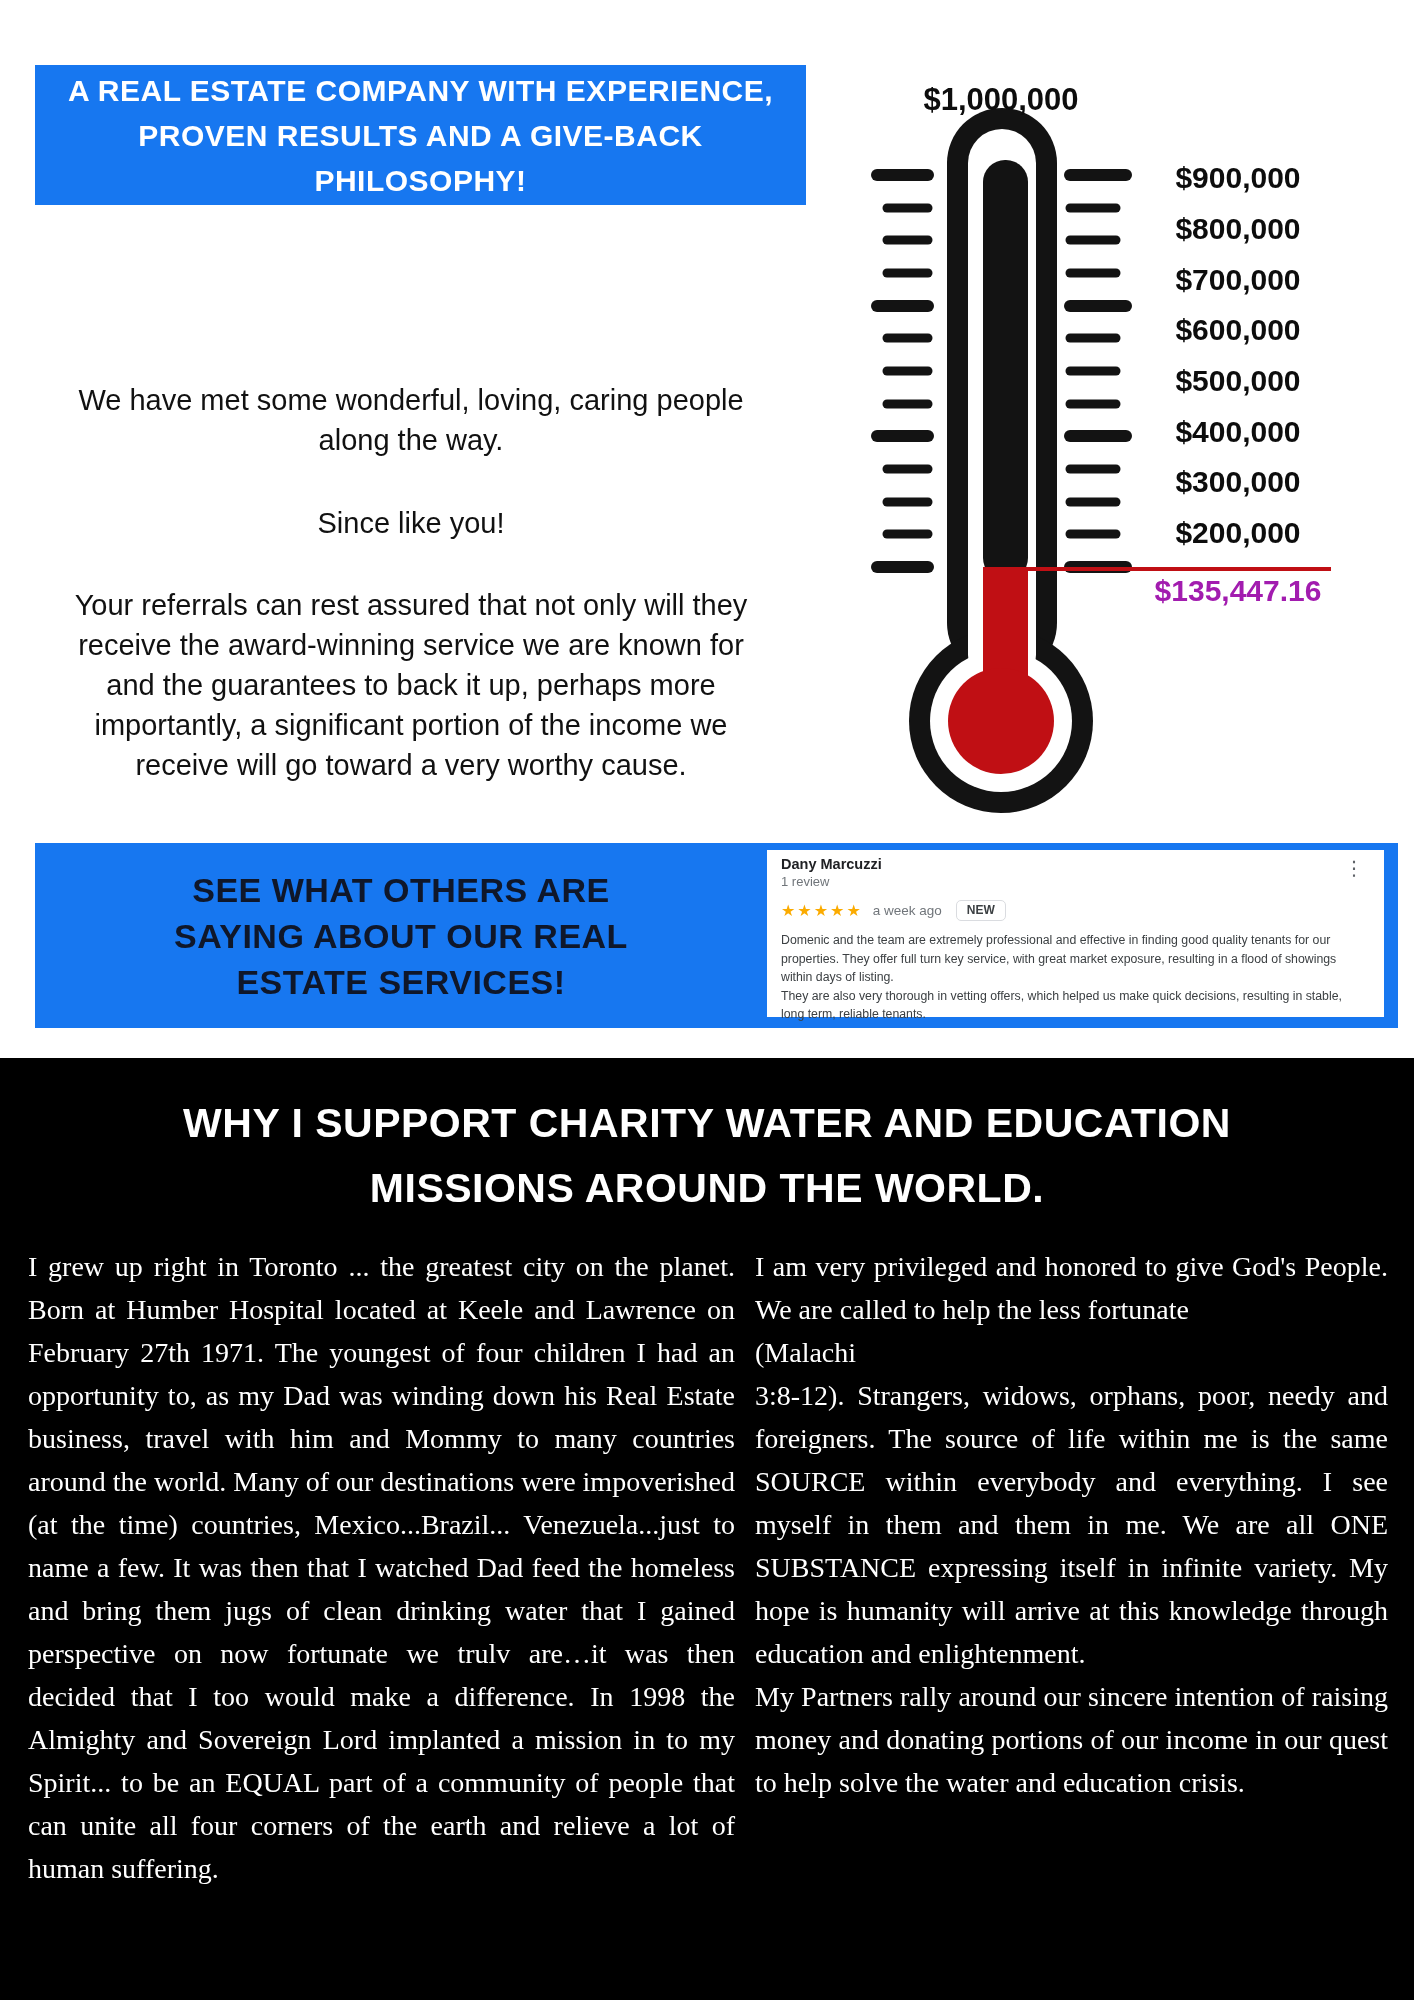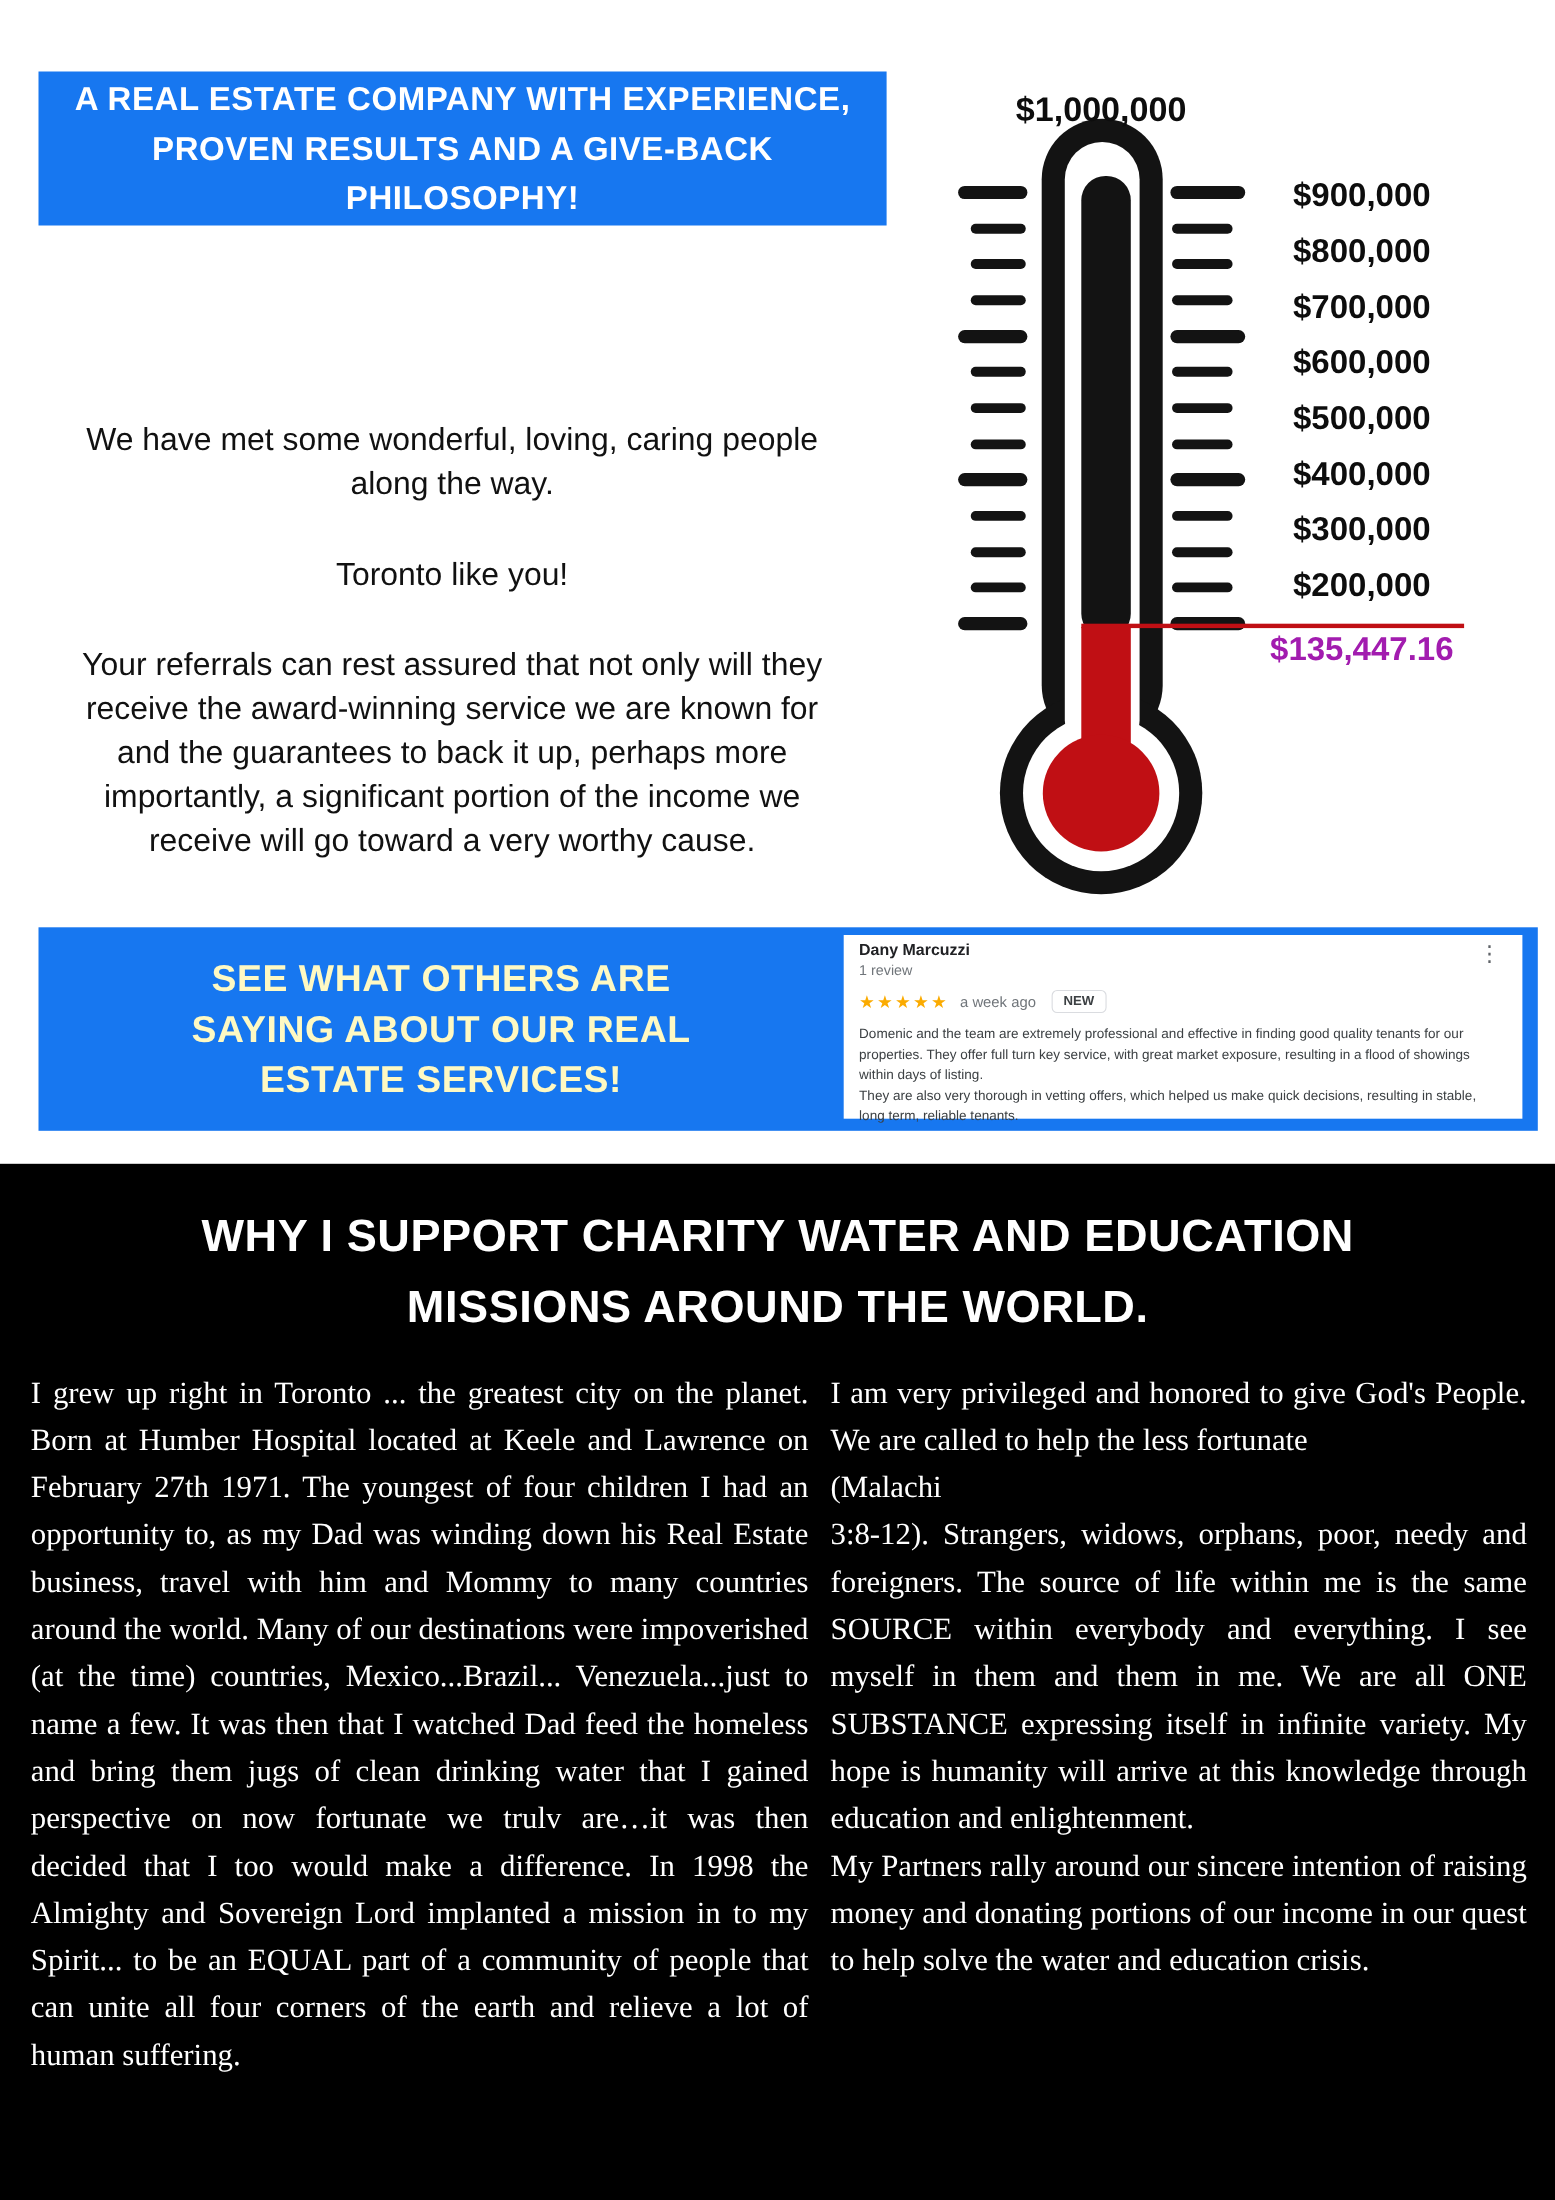--- a/index.html
+++ b/index.html
@@ -45,21 +45,21 @@
   }
 
   
   .banner2 {
     position:absolute; left:35px; top:843px; width:1363px; height:185px;
     background:#1777F0;
   }
   .banner2-text {
     position:absolute; left:0; top:0; width:732px; height:185px;
     display:flex; align-items:center; justify-content:center; text-align:center;
-    color:#fef9c3; font-weight:700; font-size:34px; line-height:46px; letter-spacing:.5px;
+    color:#0f172a; font-weight:700; font-size:34px; line-height:46px; letter-spacing:.5px;
   }
   .review-card {
     position:absolute; left:732px; top:7px; width:617px; height:167px;
     background:#ffffff; padding:6px 0 0 14px; box-sizing:border-box;
   }
   .r-author { font-size:14.5px; font-weight:700; color:#202124; }
   .r-sub { font-size:13px; color:#70757a; margin-top:2px; }
   .r-stars-row { margin-top:11px; display:flex; align-items:center; }
   .r-stars { font-size:16px; color:#FBAB00; letter-spacing:2px; }
   .r-ago { font-size:13.5px; color:#70757a; margin-left:10px; }
@@ -99,21 +99,21 @@
 <body>
 
 <div class="page">
 
   <div class="banner1 lines">A REAL ESTATE COMPANY WITH EXPERIENCE,
 PROVEN RESULTS AND A GIVE-BACK
 PHILOSOPHY!</div>
 
   <div class="intro-p p2 lines">We have met some wonderful, loving, caring people
 along the way.</div>
-  <div class="intro-p p3">Toronto like you!</div>
+  <div class="intro-p p3">Since like you!</div>
   <div class="intro-p p4 lines">Your referrals can rest assured that not only will they
 receive the award-winning service we are known for
 and the guarantees to back it up, perhaps more
 importantly, a significant portion of the income we
 receive will go toward a very worthy cause.</div>
 
   <svg class="thermo-svg" width="500" height="785" viewBox="0 0 500 785">
 
     <g stroke="#131313" stroke-linecap="round">
       <line x1="17" y1="130" x2="68" y2="130" stroke-width="12"></line>

